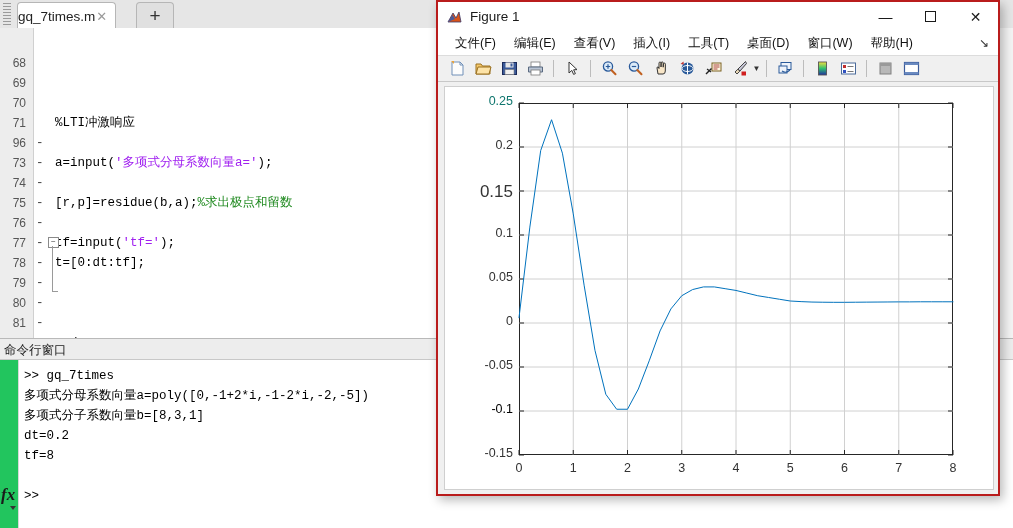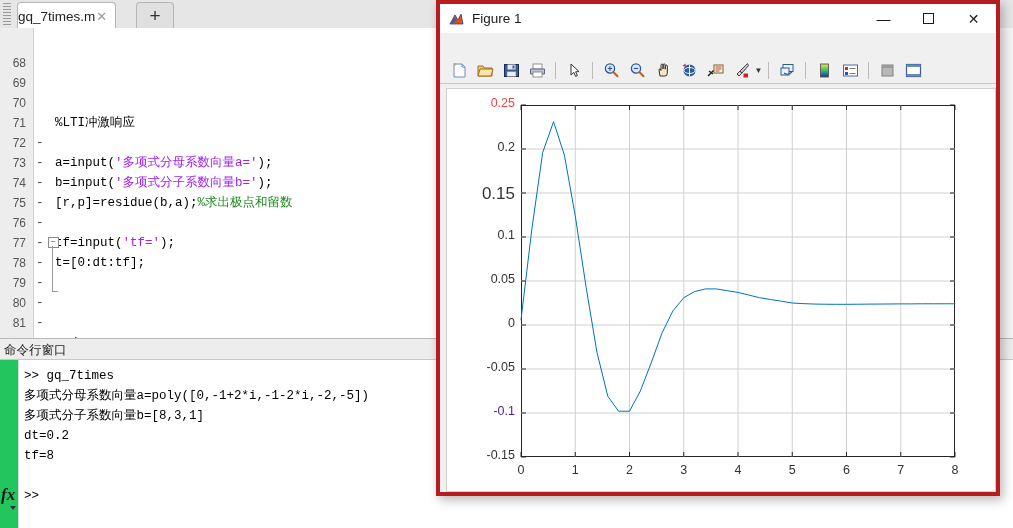--- a/index.html
+++ b/index.html
@@ -66,21 +66,21 @@
   .fx-caret { position:absolute; left:10px; top:146px; width:0;height:0;
               border-left:3px solid transparent; border-right:3px solid transparent; border-top:4px solid #333; }
   .cmd-lines { position:absolute; left:24px; top:28px; width:900px; }
   .cmdline { height:20px; line-height:20px; font-family:"Liberation Mono", monospace; font-size:12.5px;
              color:#000; white-space:pre; }
   .prompt { color:#000; }
 
   
   #figure-window {
     position:absolute; left:436px; top:0px; width:564px; height:496px;
-    background:#f0f0f0; border:4px solid #b91c1c; box-sizing:border-box;
+    background:#f0f0f0; border:2px solid #b91c1c; box-sizing:border-box;
     box-shadow: 3px 4px 10px rgba(0,0,0,0.28);
   }
   .fig-titlebar { position:absolute; left:0; top:0; width:100%; height:29px; background:#ffffff;
                   display:flex; align-items:center; box-sizing:border-box; }
   .fig-icon { margin-left:9px; width:15px; height:14px; position:relative; }
   .fig-title { margin-left:8px; font-size:13.5px; color:#1a1a1a; }
   .win-btns { position:absolute; right:0; top:0; height:29px; display:flex; }
   .win-btn { width:45px; height:29px; display:flex; align-items:center; justify-content:center;
              font-size:14px; color:#1a1a1a; cursor:pointer; }
 
@@ -139,23 +139,22 @@
         <div class="cline">
           <span class="lno">70</span>
           <span class="txt cmt">%LTI冲激响应</span>
         </div>
         <div class="cline">
           <span class="lno">71</span>
           <span class="dash">-</span>
           <span class="txt"><span>a=input(</span><span class="str">'多项式分母系数向量a='</span><span>);</span></span>
         </div>
         <div class="cline">
-          <span class="lno">72</span>
-          <span class="dash">-</span>
-          <span class="txt"><span>b=input(</span><span class="str">'多项式分子系数向量b='</span><span>);</span></span>
+          <span class="lno">96</span>
+          <span class="dash">-</span>
         </div>
         <div class="cline">
           <span class="lno">73</span>
           <span class="dash">-</span>
           <span class="txt"><span>[r,p]=residue(b,a);</span><span class="cmt">%求出极点和留数</span></span>
         </div>
         <div class="cline">
           <span class="lno">74</span>
           <span class="dash">-</span>
         </div>
@@ -236,20 +235,31 @@
         <span class="win-btn">—</span>
         <span class="win-btn">
           <svg width="11" height="11" viewBox="0 0 11 11">
               <rect x="0.5" y="0.5" width="10" height="10" fill="none" stroke="#1a1a1a" stroke-width="1"></rect>
             </svg>
         </span>
         <span class="win-btn close">✕</span>
       </span>
     </div>
 
+    <div class="fig-menubar">
+      <span class="menu-item">文件(F)</span>
+      <span class="menu-item">编辑(E)</span>
+      <span class="menu-item">查看(V)</span>
+      <span class="menu-item">插入(I)</span>
+      <span class="menu-item">工具(T)</span>
+      <span class="menu-item">桌面(D)</span>
+      <span class="menu-item">窗口(W)</span>
+      <span class="menu-item">帮助(H)</span>
+      <span class="menu-overflow">↘</span>
+    </div>
 
     <div class="fig-toolbar">
 
       <span class="tb-btn">
         <svg width="17" height="17" viewBox="0 0 17 17">
           <path d="M3 2 h8 l3 3 v10 h-11 z" fill="#fcfcfc" stroke="#7090b8" stroke-width="1"></path>
           <path d="M11 2 v3 h3" fill="none" stroke="#7090b8" stroke-width="1"></path>
           <path d="M2 1 l3 0 l0 3 z" fill="#e8a33d"></path>
         </svg>
       </span>
@@ -445,26 +455,26 @@
             <div class="xtick-label" style="left: 74px; top: 374px;">0</div>
             <div class="xtick-label" style="left: 128.25px; top: 374px;">1</div>
             <div class="xtick-label" style="left: 182.5px; top: 374px;">2</div>
             <div class="xtick-label" style="left: 236.75px; top: 374px;">3</div>
             <div class="xtick-label" style="left: 291px; top: 374px;">4</div>
             <div class="xtick-label" style="left: 345.25px; top: 374px;">5</div>
             <div class="xtick-label" style="left: 399.5px; top: 374px;">6</div>
             <div class="xtick-label" style="left: 453.75px; top: 374px;">7</div>
             <div class="xtick-label" style="left: 508px; top: 374px;">8</div>
             <div style="position: absolute; font-size: 12.5px; color: rgb(51, 51, 51); text-align: right; white-space: nowrap; left: 18px; width: 50px; top: 359px;">-0.15</div>
-            <div style="position: absolute; font-size: 12.5px; color: #4c1d95; text-align: right; white-space: nowrap; left: 18px; width: 50px; top: 315px;">-0.1</div>
+            <div style="position: absolute; font-size: 12.5px; color: #000000; text-align: right; white-space: nowrap; left: 18px; width: 50px; top: 315px;">-0.1</div>
             <div style="position: absolute; font-size: 12.5px; color: rgb(51, 51, 51); text-align: right; white-space: nowrap; left: 18px; width: 50px; top: 271px;">-0.05</div>
             <div style="position: absolute; font-size: 12.5px; color: rgb(51, 51, 51); text-align: right; white-space: nowrap; left: 18px; width: 50px; top: 227px;">0</div>
             <div style="position: absolute; font-size: 12.5px; color: rgb(51, 51, 51); text-align: right; white-space: nowrap; left: 18px; width: 50px; top: 183px;">0.05</div>
             <div style="position: absolute; font-size: 12.5px; color: rgb(51, 51, 51); text-align: right; white-space: nowrap; left: 18px; width: 50px; top: 139px;">0.1</div>
             <div style="position: absolute; font-size: 17px; color: rgb(51, 51, 51); text-align: right; white-space: nowrap; left: 18px; width: 50px; top: 95px;">0.15</div>
             <div style="position: absolute; font-size: 12.5px; color: rgb(51, 51, 51); text-align: right; white-space: nowrap; left: 18px; width: 50px; top: 51px;">0.2</div>
-            <div style="position: absolute; font-size: 12.5px; color: #ef4444; text-align: right; white-space: nowrap; left: 18px; width: 50px; top: 7px;">0.25</div>
+            <div style="position: absolute; font-size: 12.5px; color: #0f766e; text-align: right; white-space: nowrap; left: 18px; width: 50px; top: 7px;">0.25</div>
           </div>
       </div>
     </div>
 
   </div>
 </div>
 
 </body></html>

